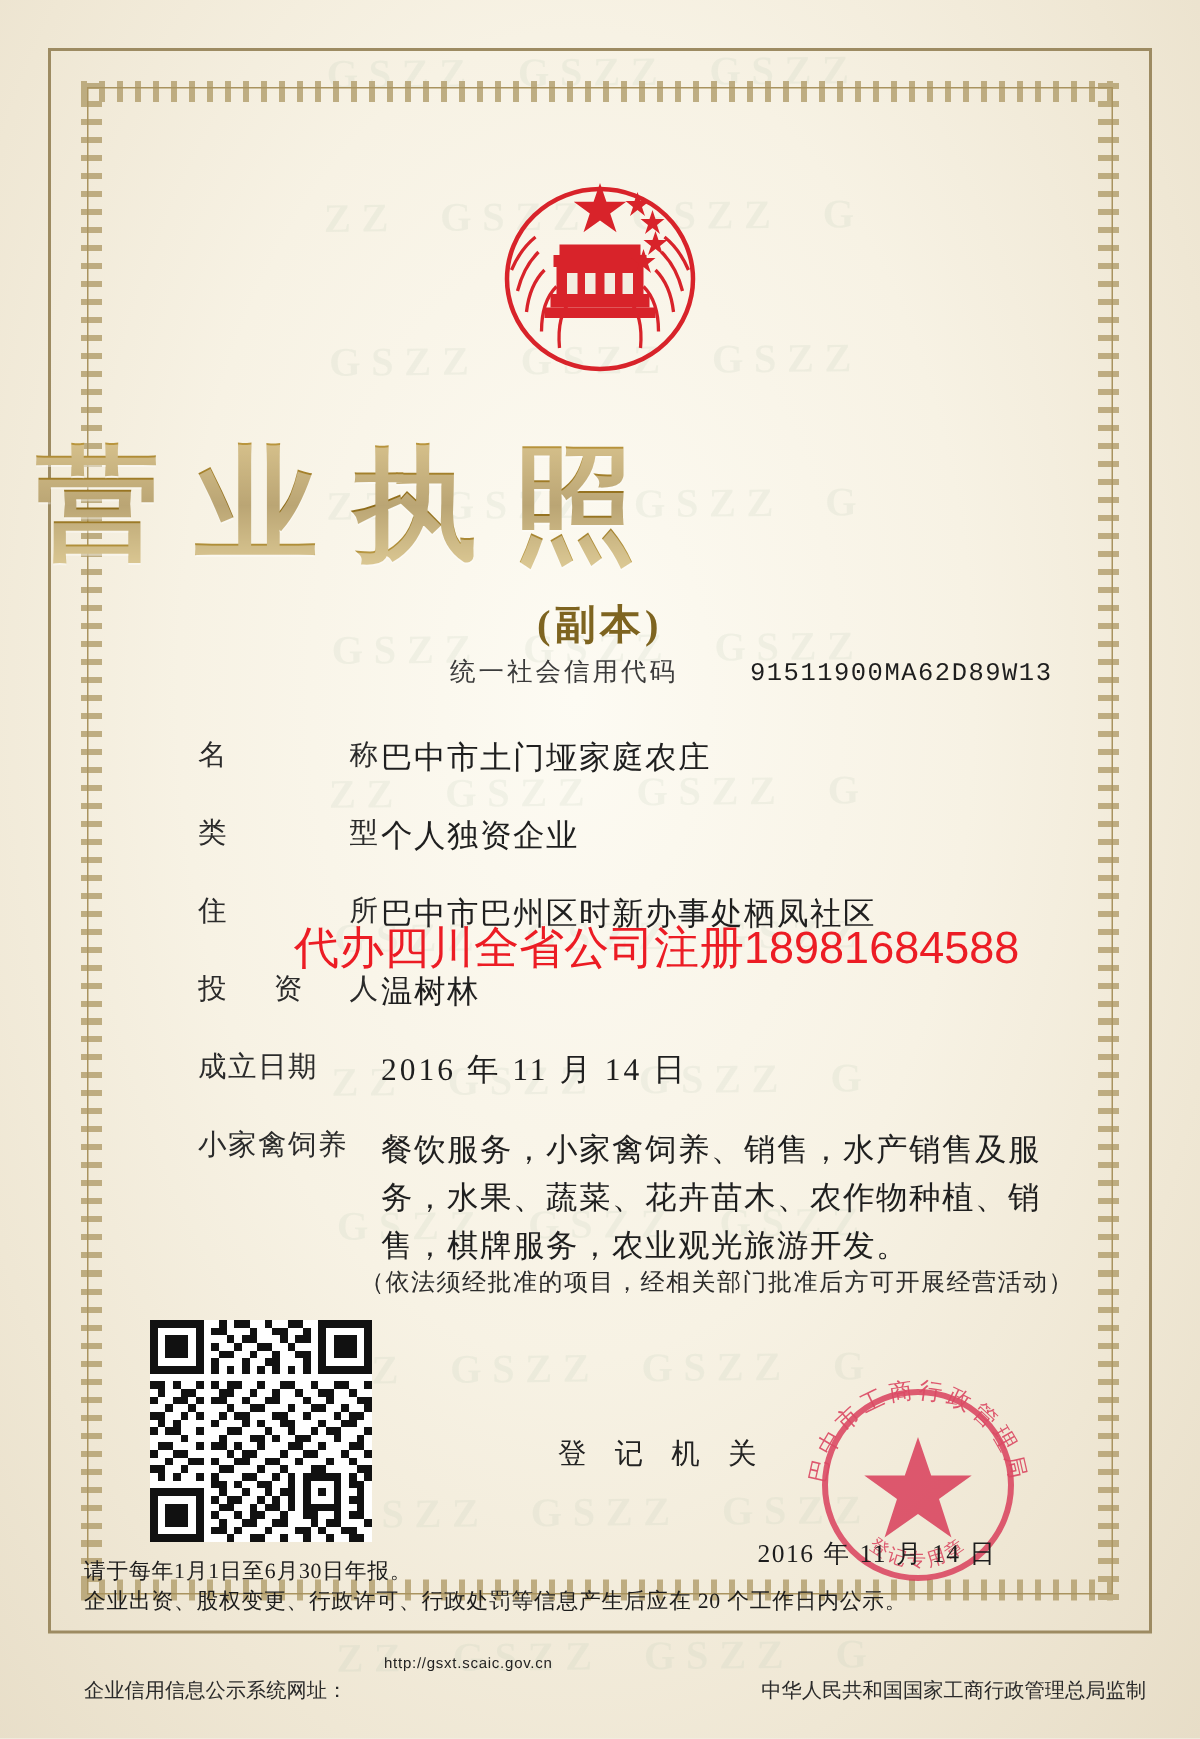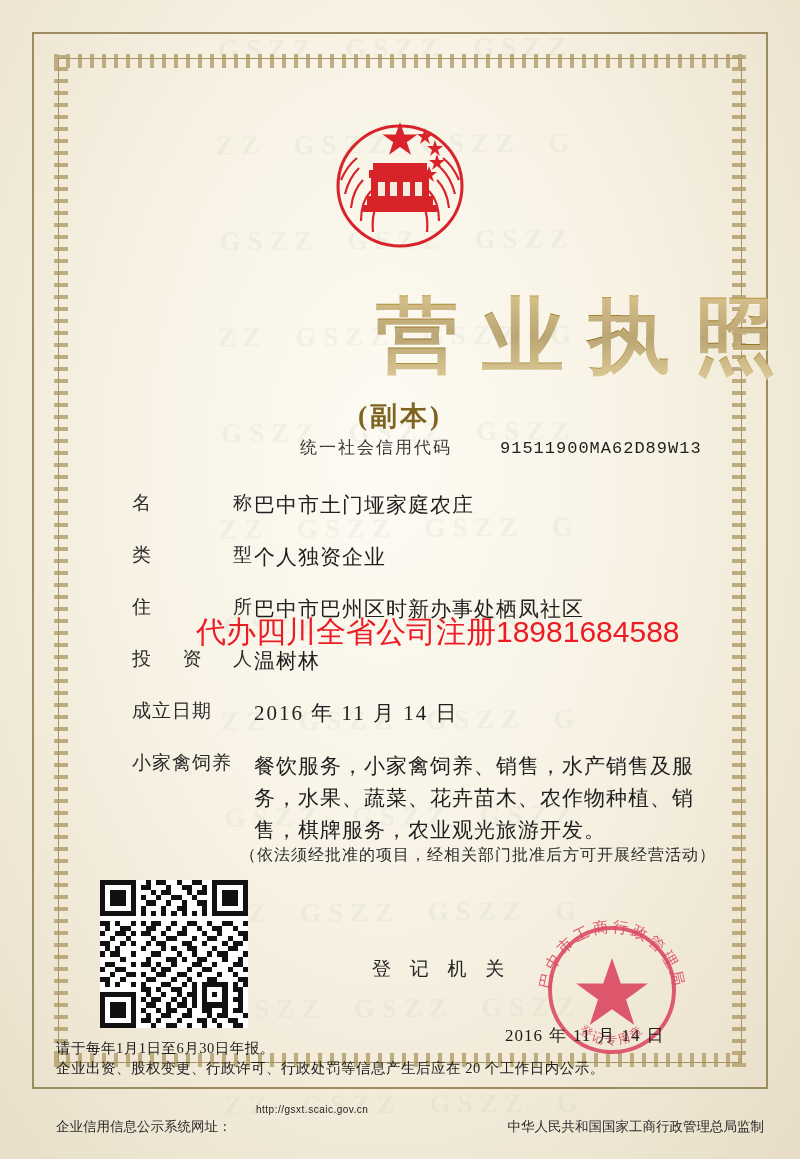--- a/index.html
+++ b/index.html
@@ -83,21 +83,21 @@
     width: 150px;
     height: 150px;
   }
 
   
   .title {
     position: absolute;
     top: 282px;
     left: 0;
     right: 0;
-    text-align: right;
+    text-align: left;
     font-family: "Liberation Serif", serif;
     font-weight: bold;
     font-size: 82px;
     letter-spacing: 24px;
     text-indent: 24px;
     color: #8a6a1f;
     background: linear-gradient(180deg, #c8a44a 0%, #8d6a18 50%, #d6b75e 100%);
     -webkit-background-clip: text;
     background-clip: text;
     -webkit-text-fill-color: transparent;

